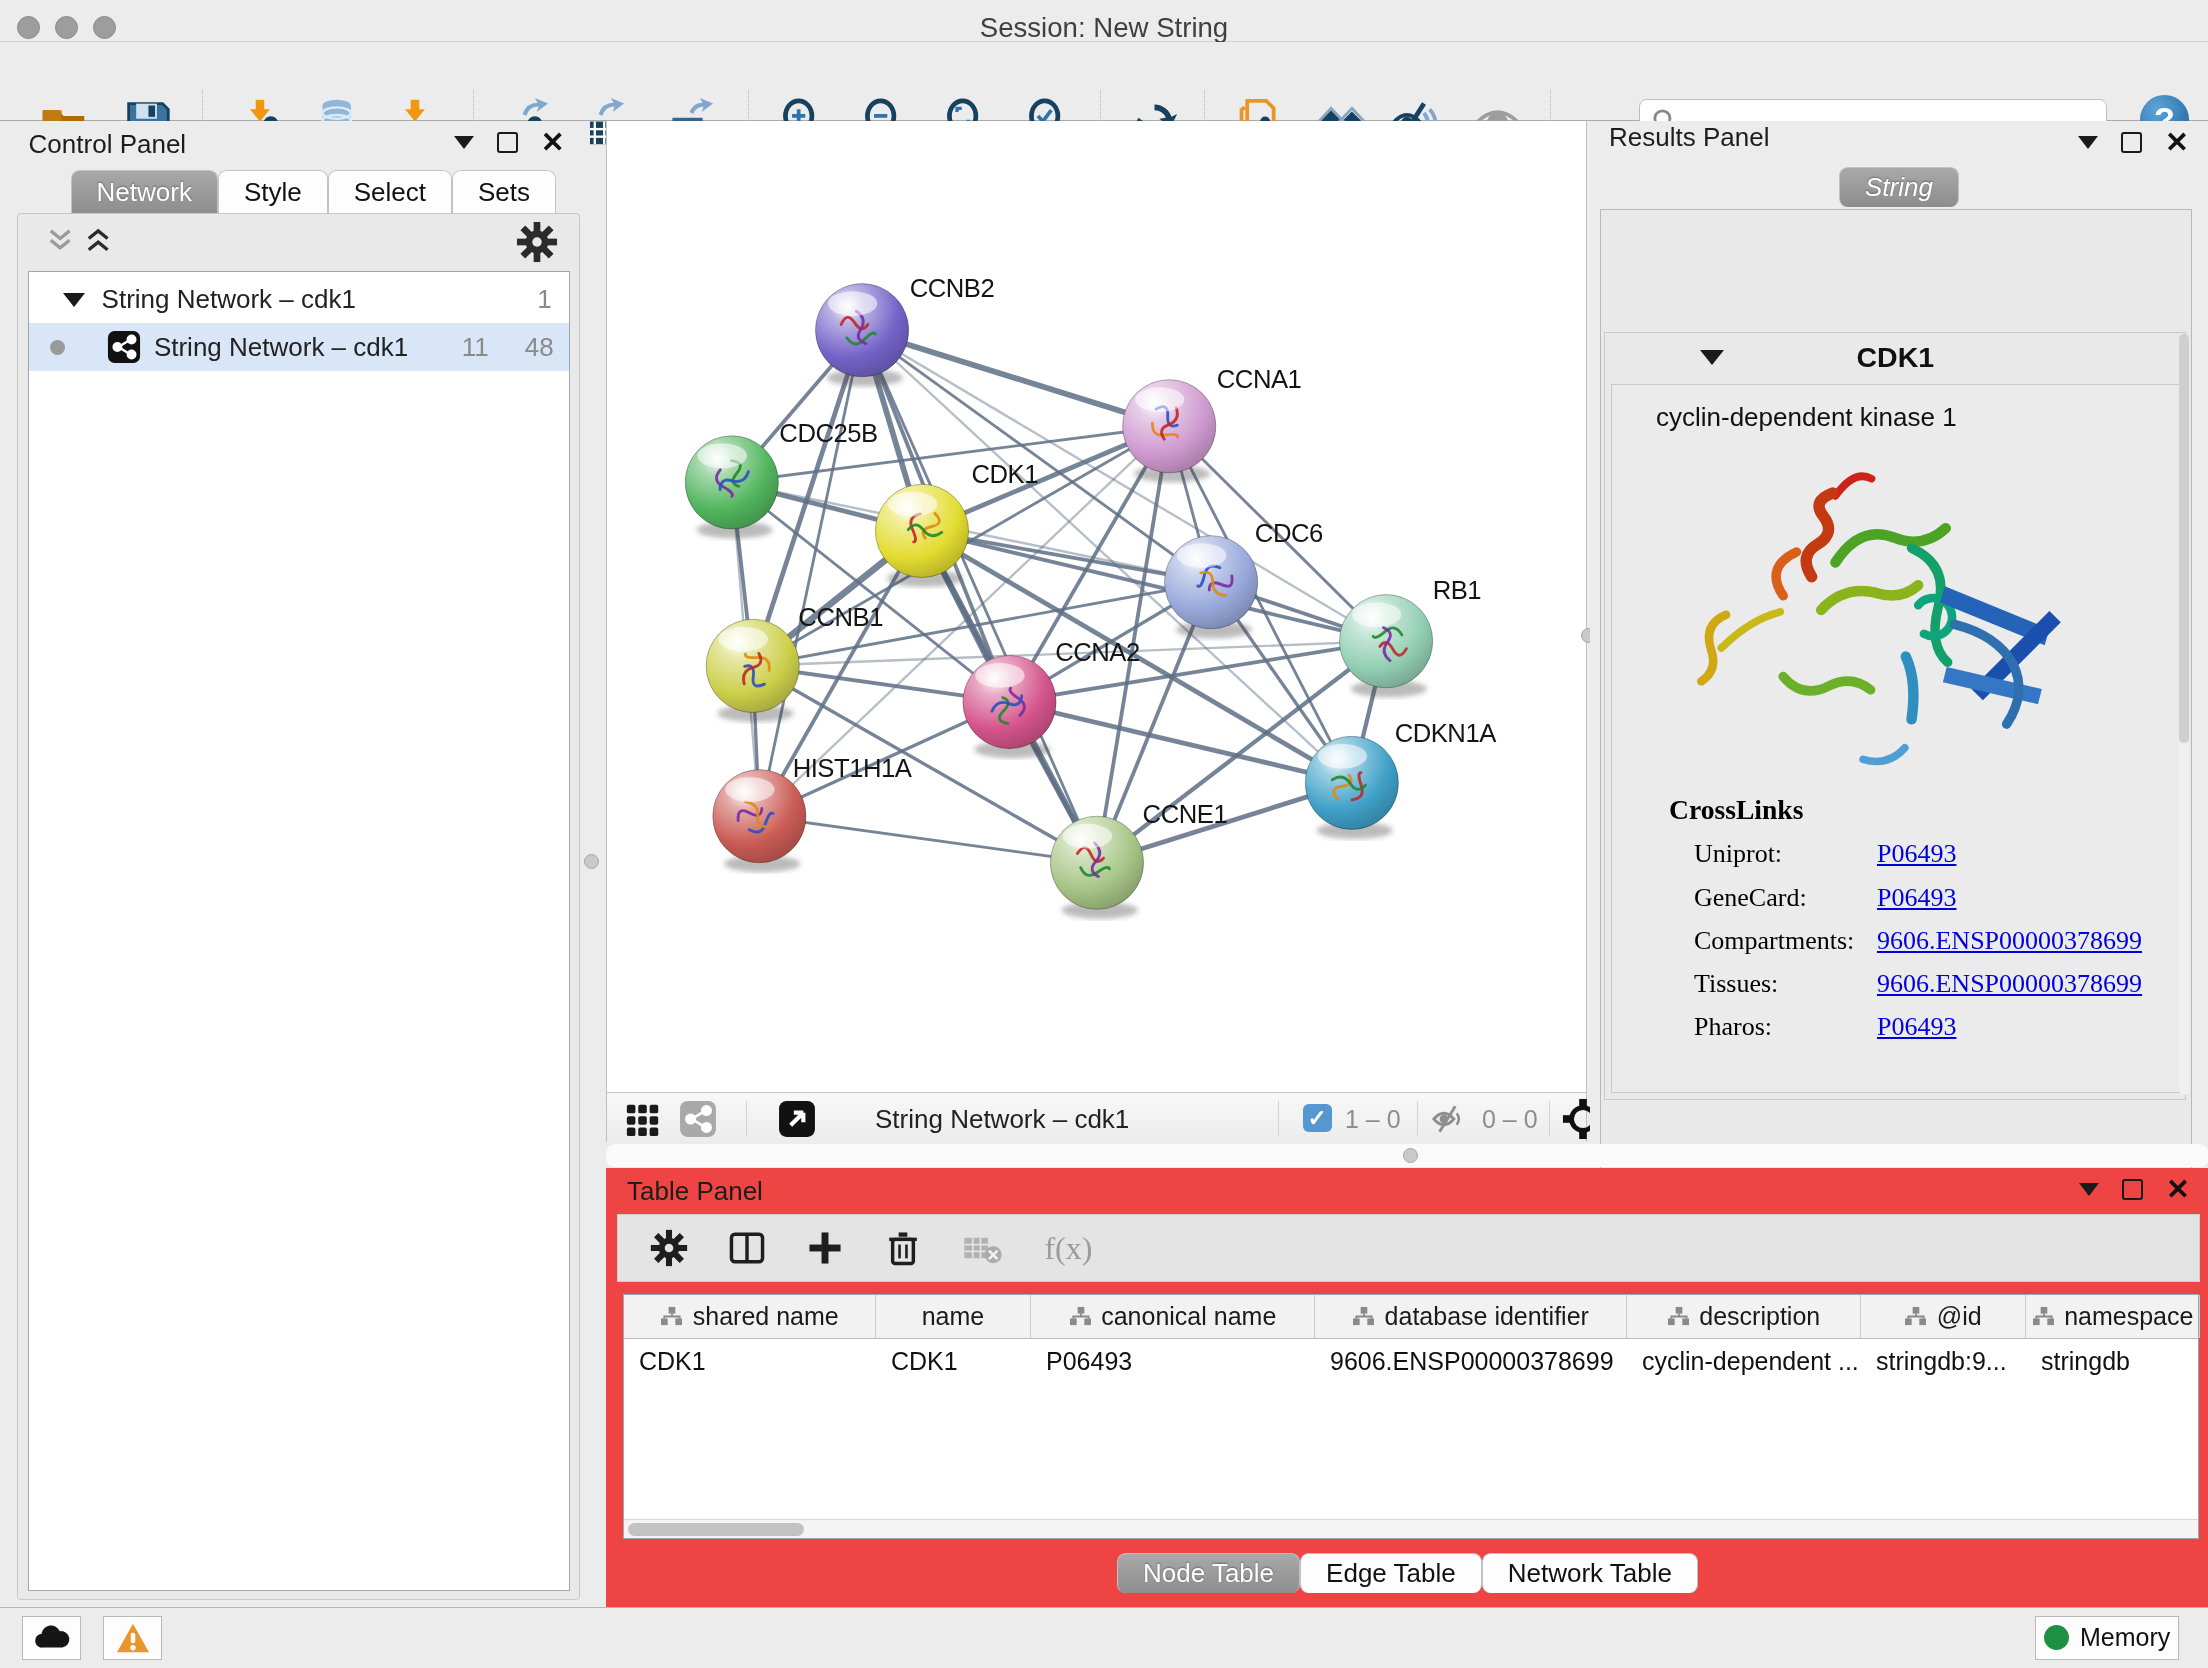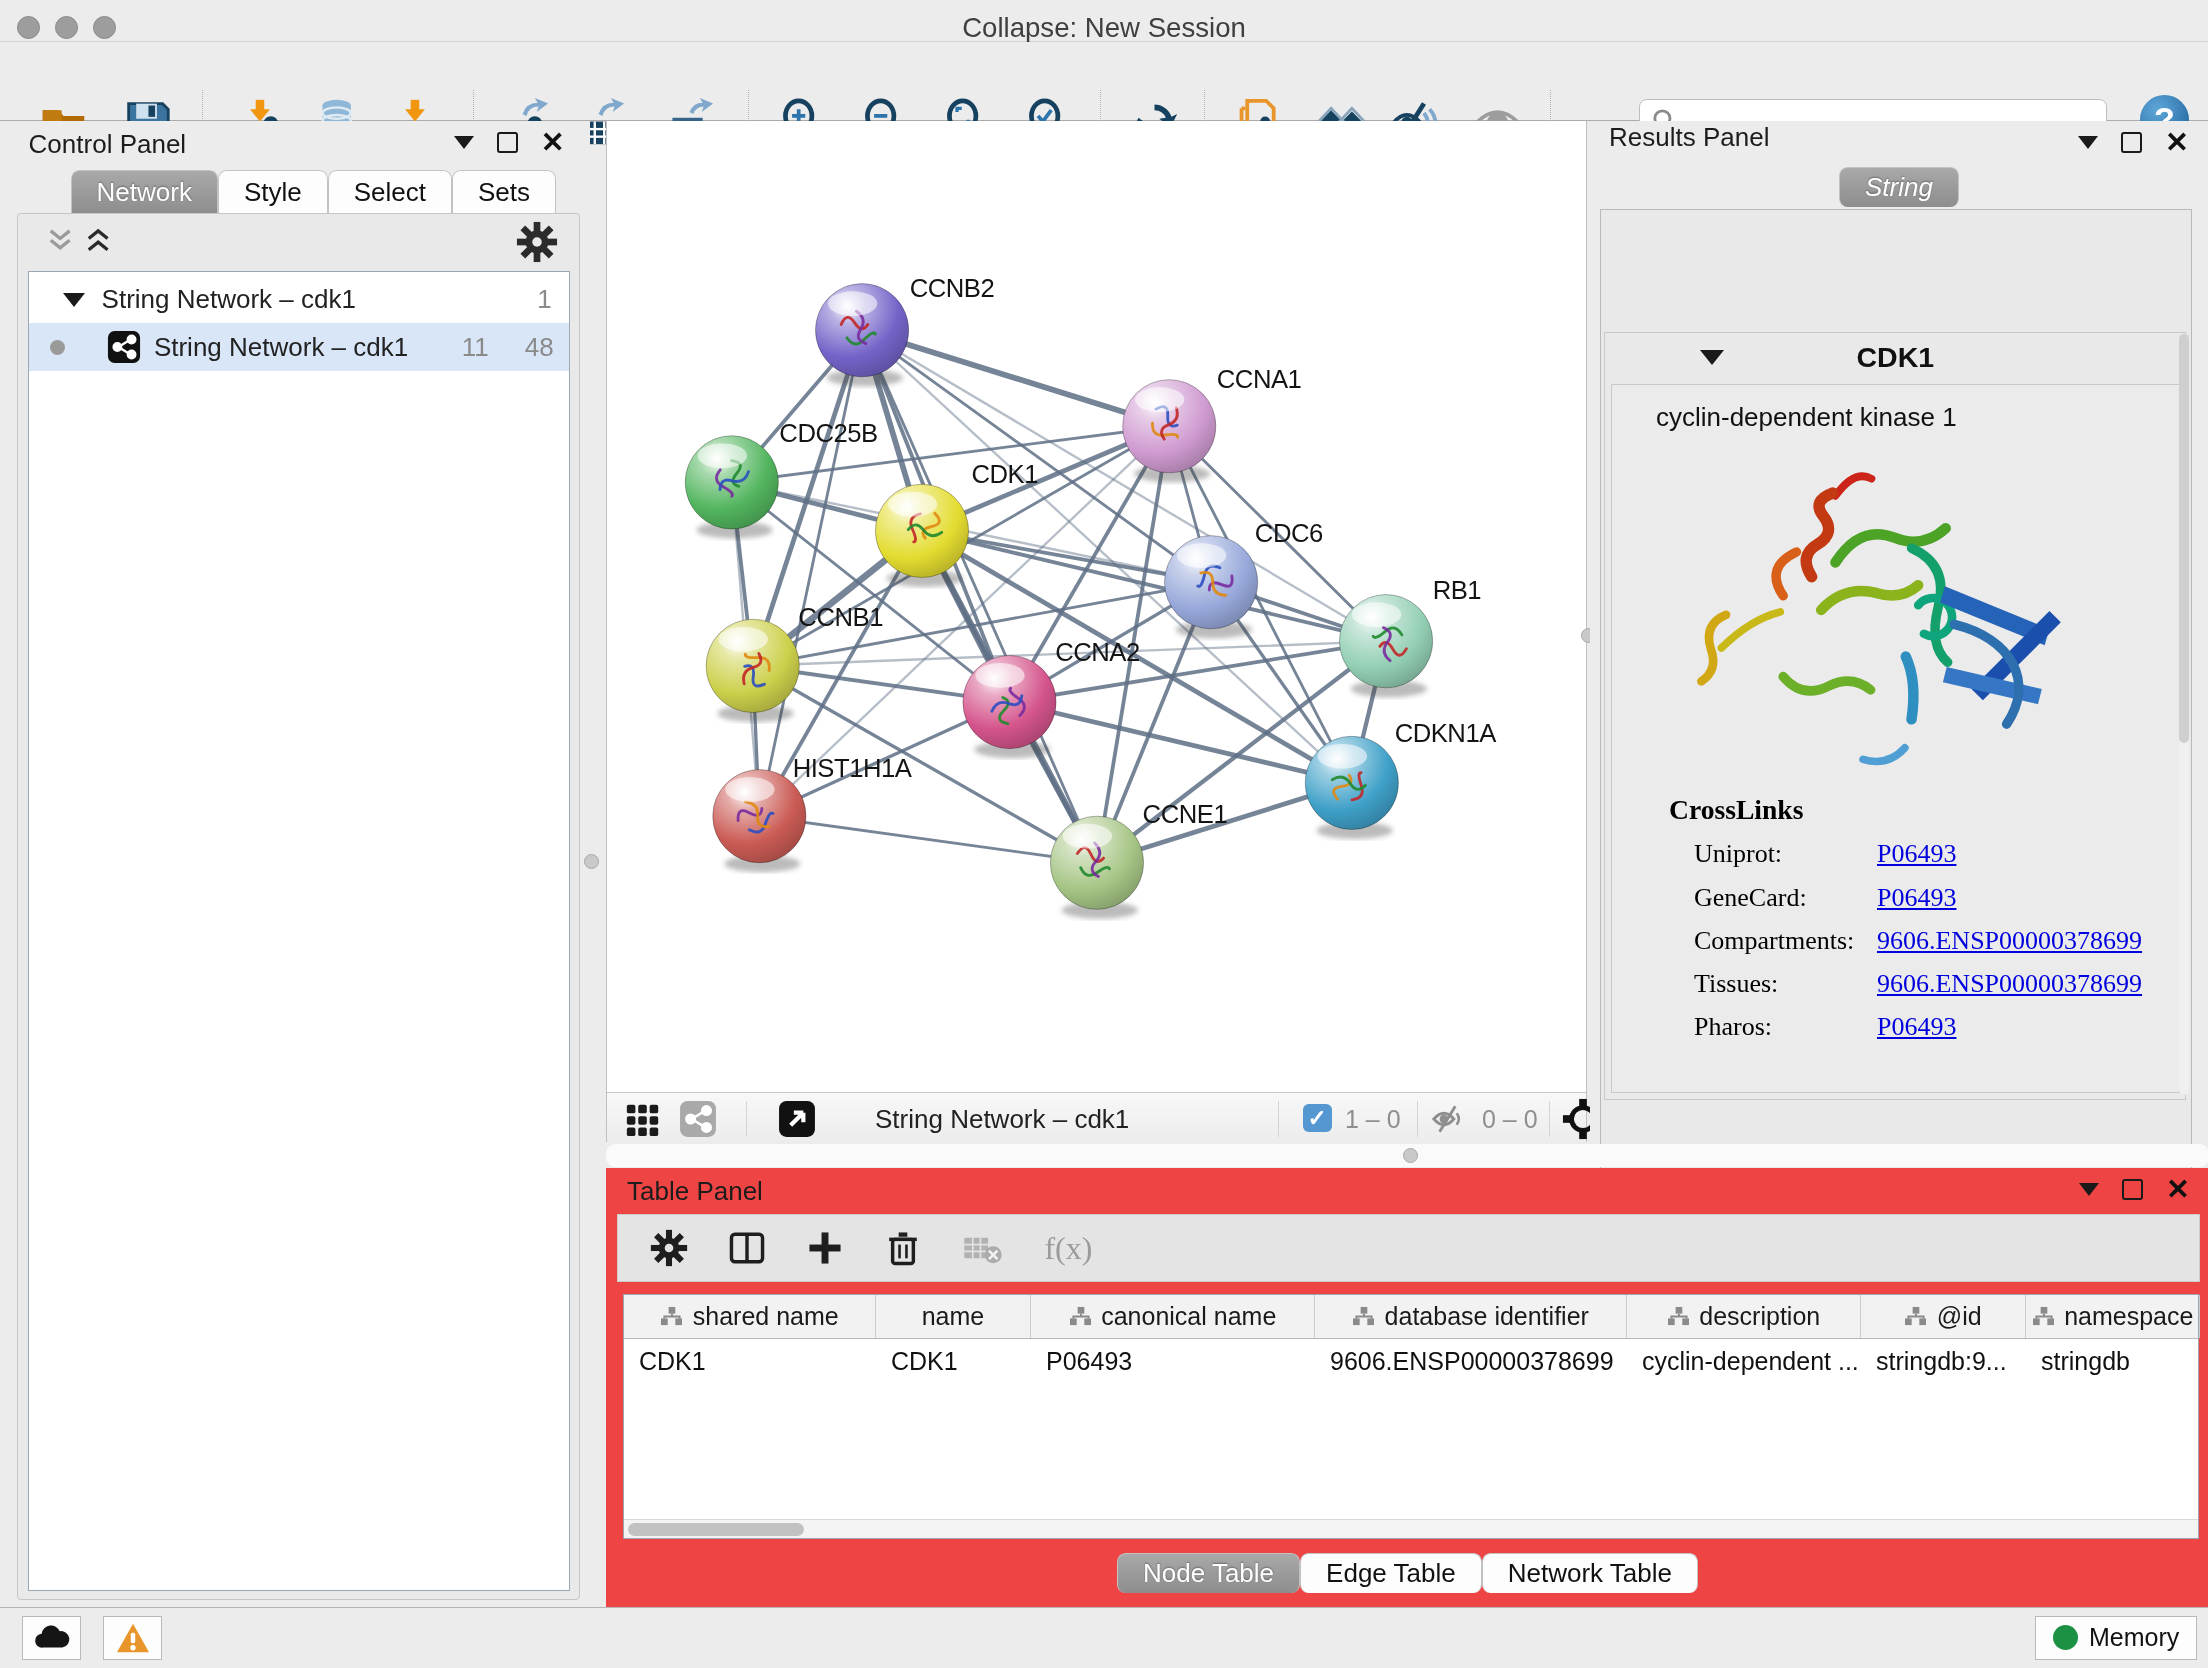--- a/index.html
+++ b/index.html
@@ -82,36 +82,36 @@
   .th { display:flex; align-items:center; justify-content:center; gap:9.5px; font-size:25px; color:#1a1a1a; border-right:1px solid #cccccc; overflow:hidden; white-space:nowrap; flex:0 0 auto; }
   .trow { display:flex; height:44px; }
   .td { font-size:25px; color:#111; padding-left:15px; display:flex; align-items:center; overflow:hidden; white-space:nowrap; flex:0 0 auto; }
   .hscroll { position:absolute; left:0; bottom:0; width:100%; height:19px; background:#f4f4f4; border-top:1px solid #d8d8d8; }
   .hthumb { position:absolute; left:3.8px; top:2.9px; width:176px; height:13.3px; background:#c2c2c2; border-radius:6.7px; }
   .tp-tabs { position:absolute; left:0; top:385px; width:100%; display:flex; justify-content:center; }
 
   
   .statusbar { position:absolute; left:0; top:1607px; width:2208px; height:61px; background:#ececec; border-top:1.9px solid #b5b5b5; }
   .sb-btn { position:absolute; top:7.6px; height:44px; background:#fdfdfd; border:1.9px solid #b9b9b9; display:flex; align-items:center; justify-content:center; }
-  .memory { left:2035px; width:162px; gap:11.4px; font-size:25px; color:#111; }
+  .memory { left:2035px; width:144px; gap:11.4px; font-size:25px; color:#111; }
   .memdot { width:25px; height:25px; border-radius:50%; background:#1d9143; }
 
   svg { display:block; }
   .nodelabel { font-family:"Liberation Sans",sans-serif; font-size:27px; fill:#141414; letter-spacing:-0.5px; }
 </style>
 </head>
 <body>
 
 <div id="app">
 
   <div class="titlebar">
     <span class="tl" style="left:17px"></span>
     <span class="tl" style="left:55px"></span>
     <span class="tl" style="left:93px"></span>
-    <div class="title-text">Collapse: New Session</div>
+    <div class="title-text">Session: New String</div>
   </div>
 
   <div class="toolbar">
     <div class="tbtn" style="left:37px">
       <svg width="51" height="51" viewBox="0 0 54 54">
         <path d="M5 14h17l5 6h22v8H5z" fill="#b26a05"></path>
           <rect x="5" y="14" width="20" height="30" fill="#c07b10"></rect>
         <path d="M5 46 L13 26 H51 L43 46 Z" fill="#f3a93d"></path>
       </svg>
     </div>

